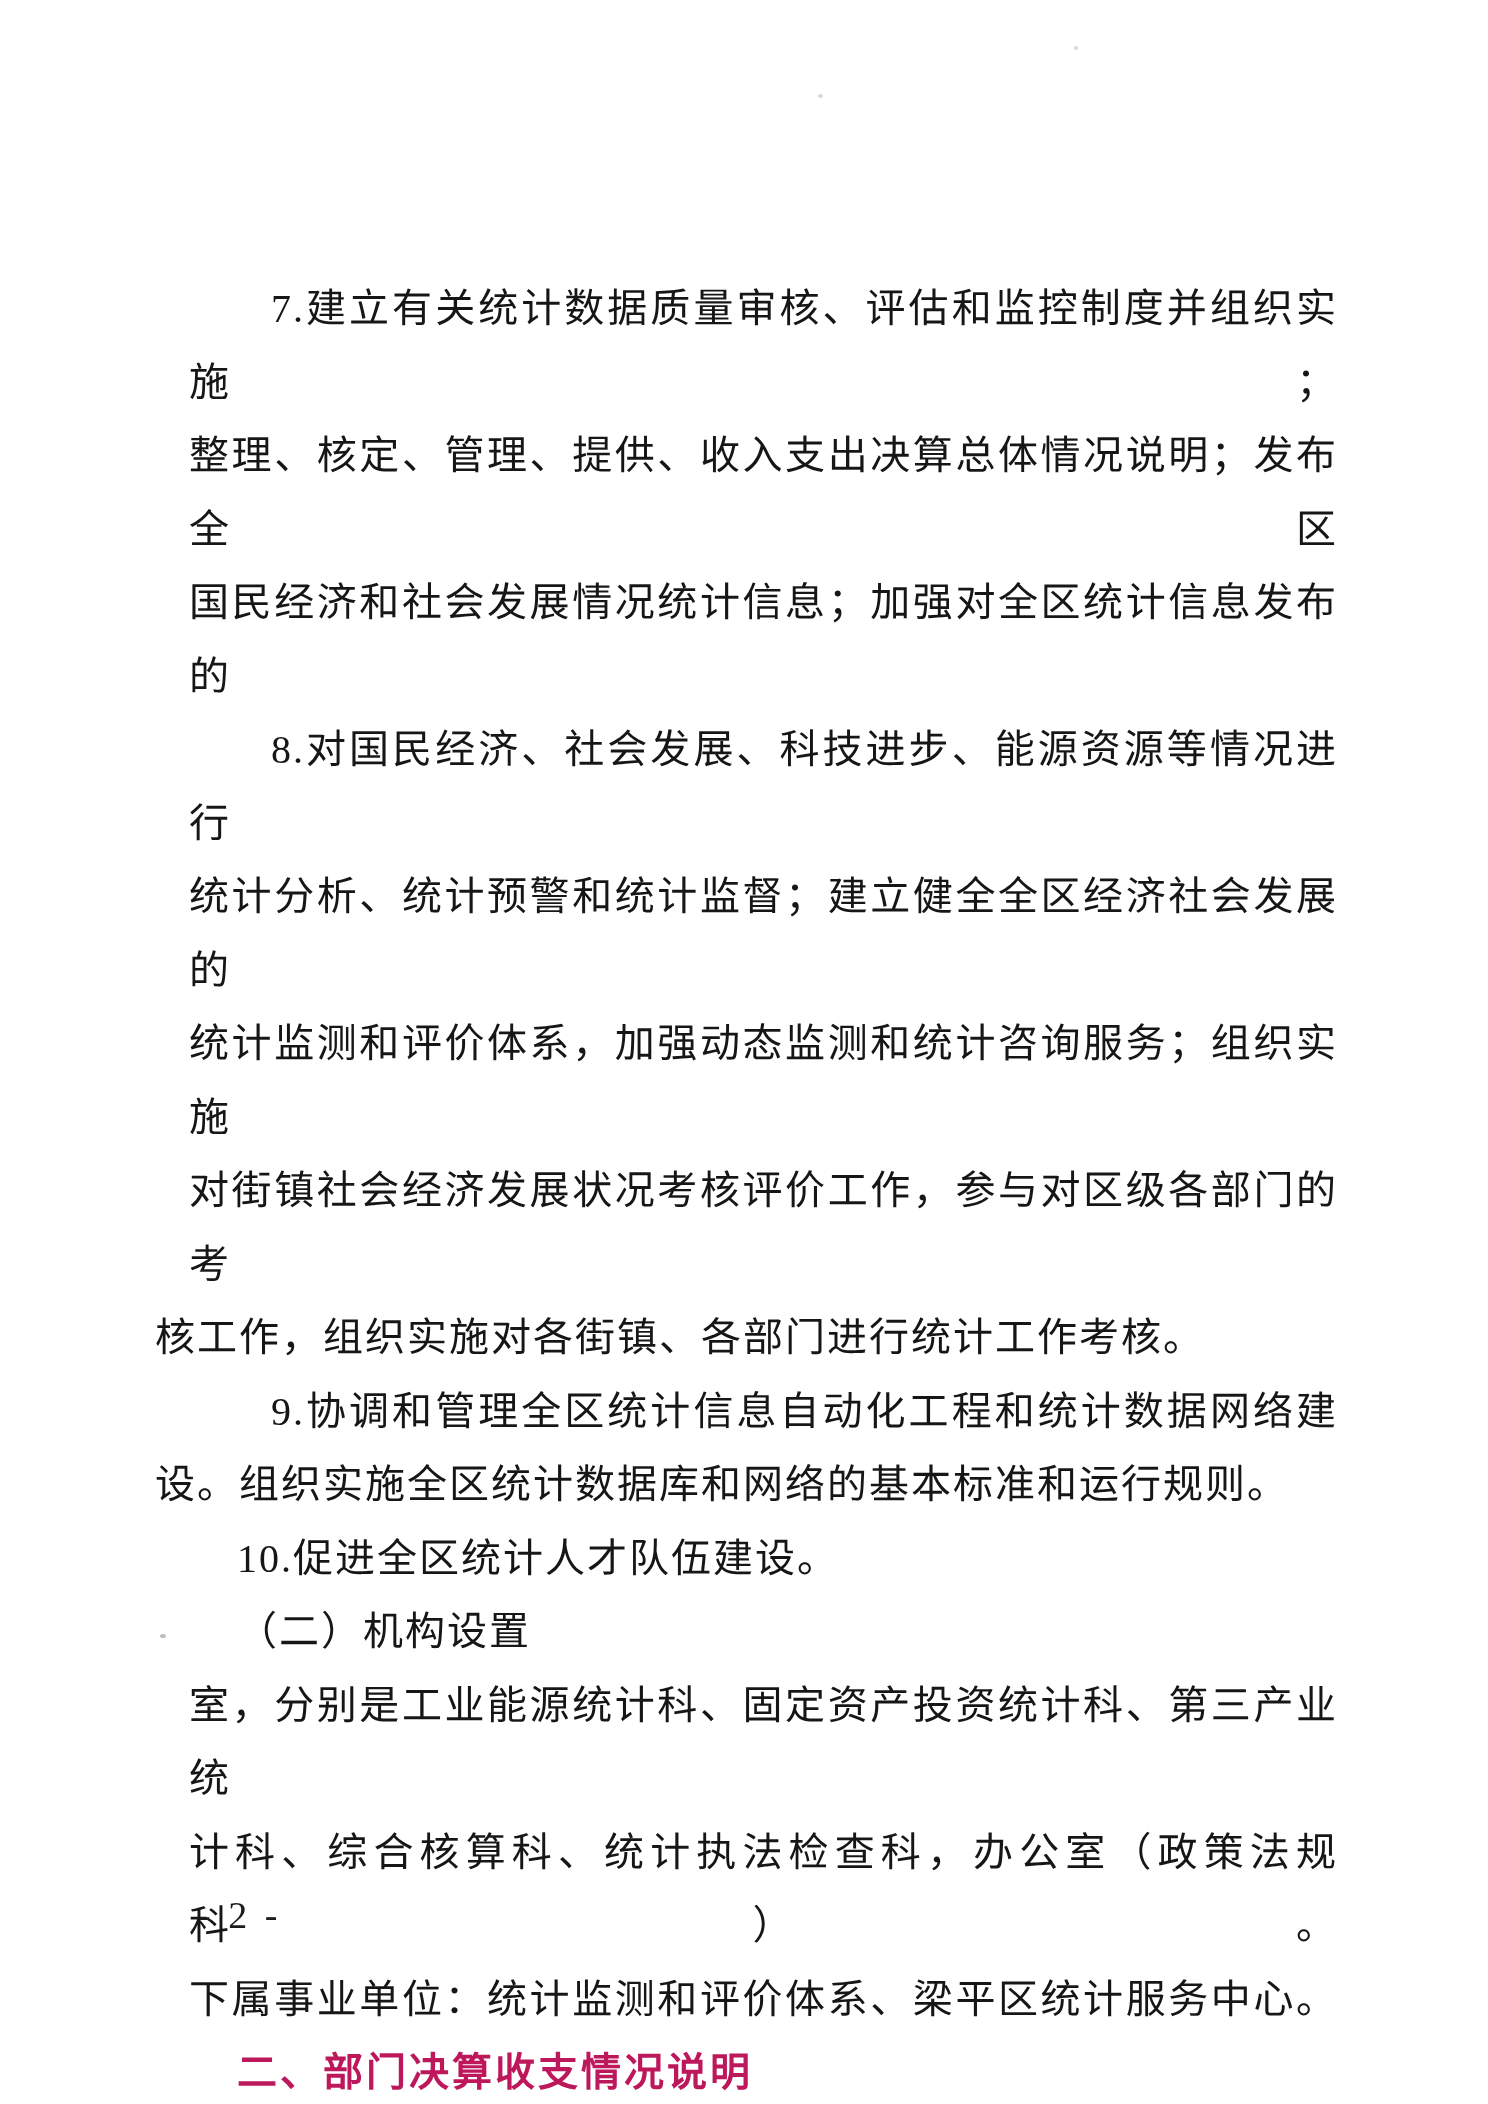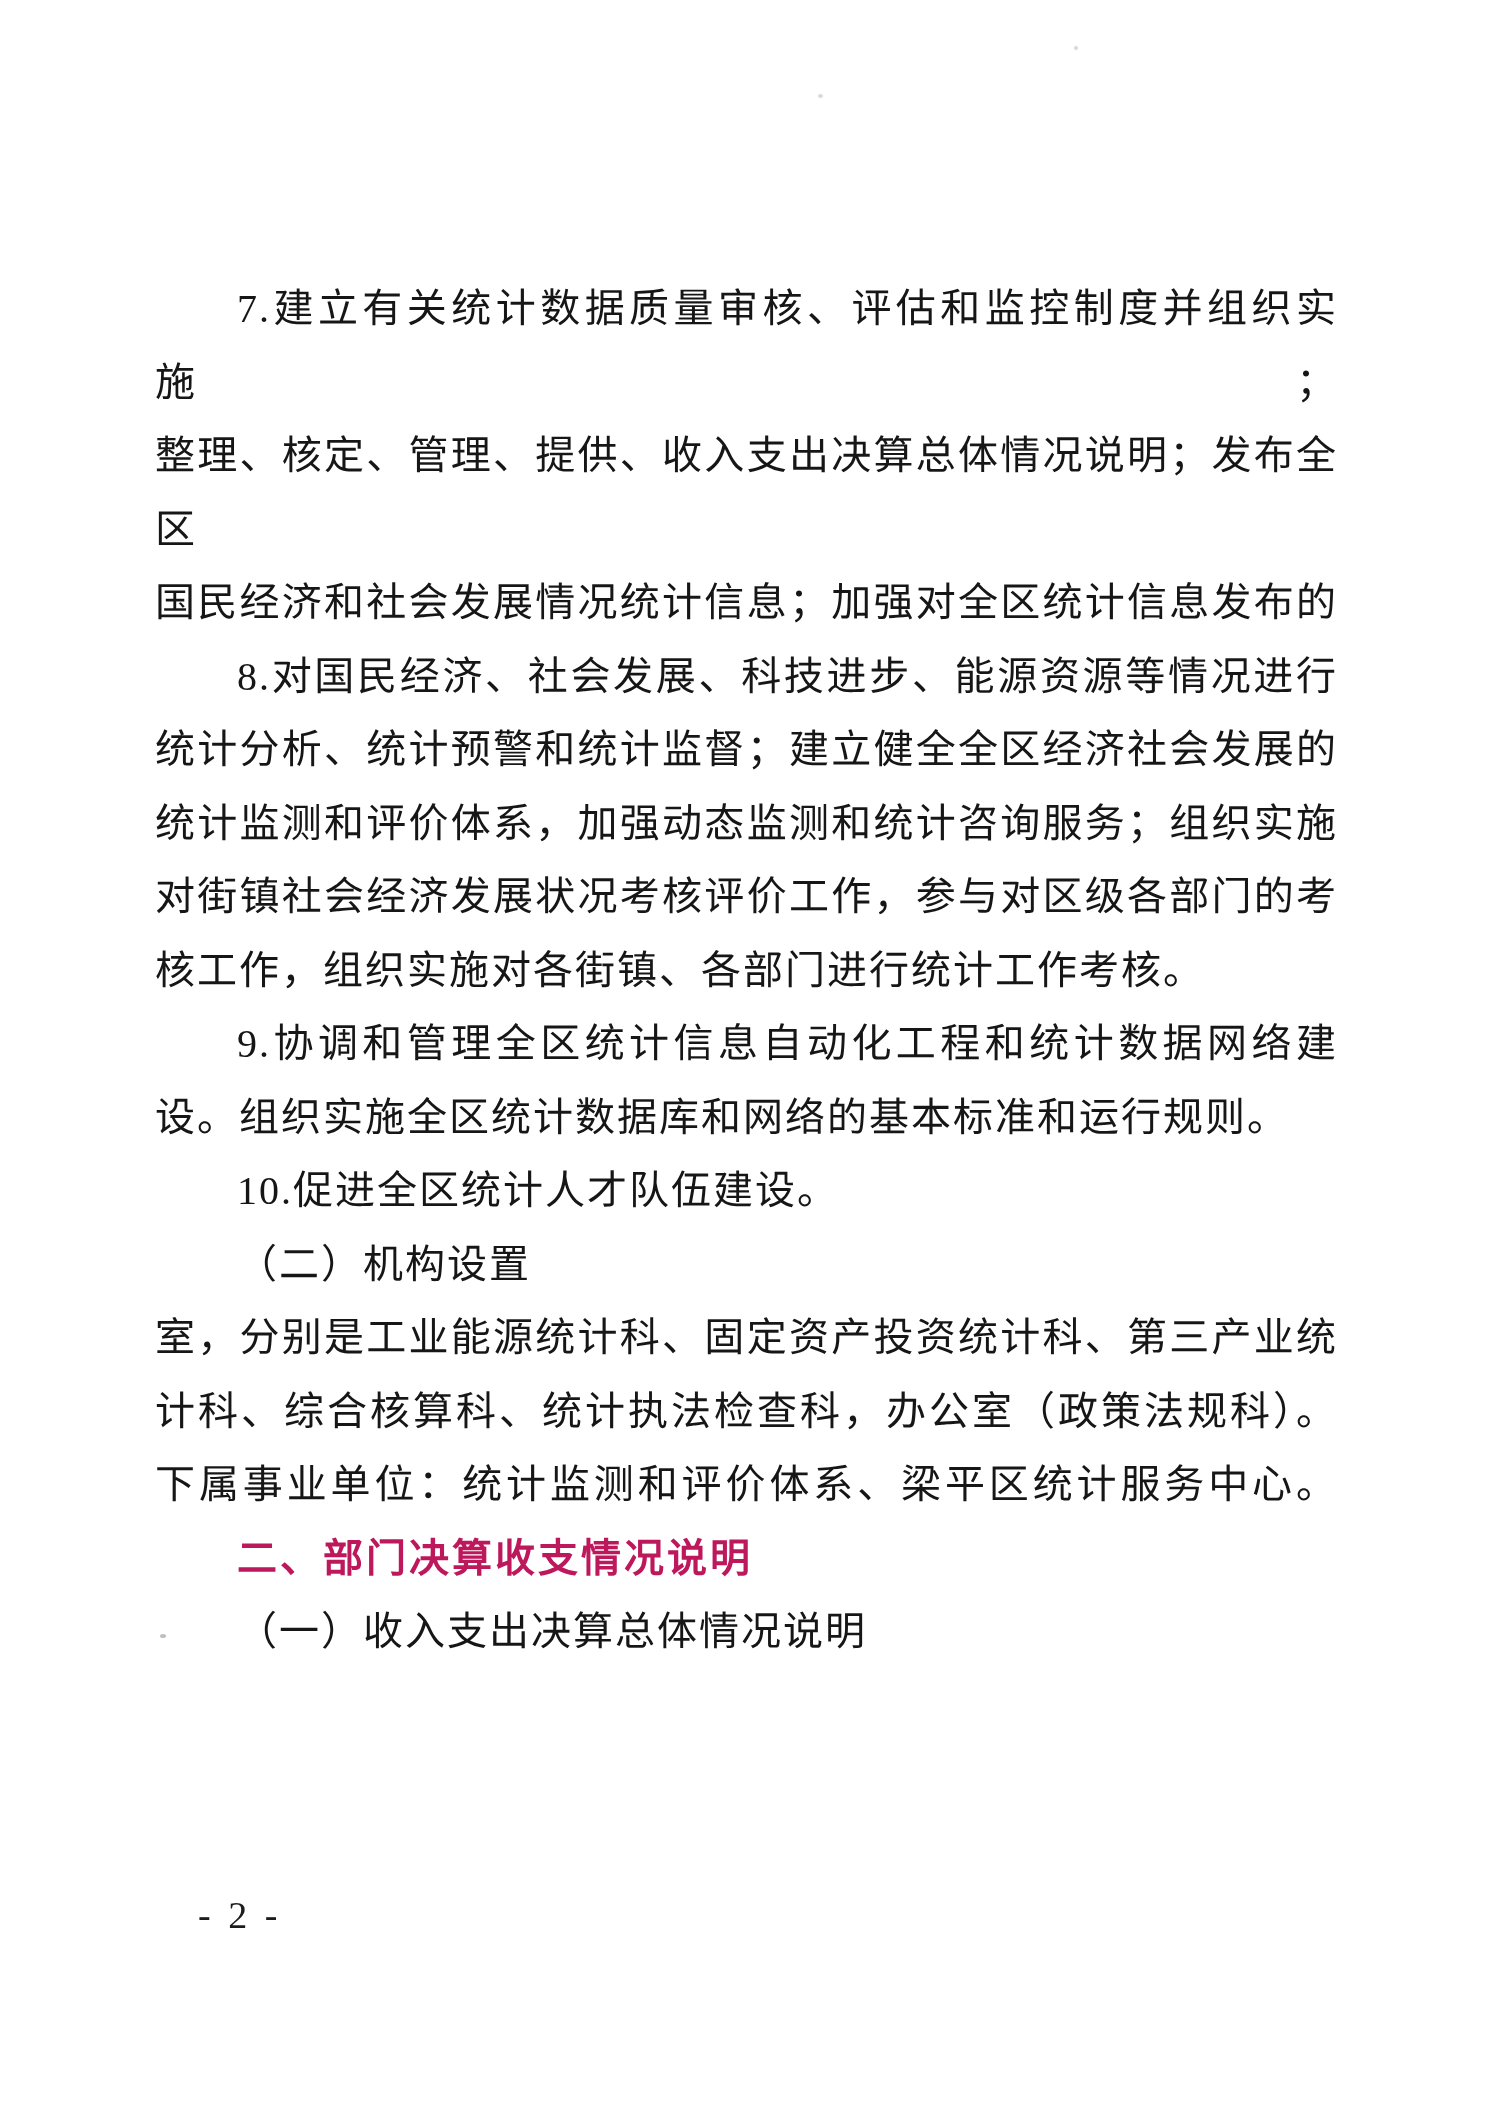--- a/index.html
+++ b/index.html
@@ -26,20 +26,21 @@
   .line {
     font-size: 40px;
     line-height: 73.5px;
     letter-spacing: 2px;
     text-align: left;
     white-space: normal;
   }
   .line.justify {
     text-align: justify;
     text-align-last: justify;
+    margin-left: 34px;
   }
   .line.indent {
     text-indent: 2.05em;
   }
   .line.bold-head {
     font-family: "Liberation Sans", "DejaVu Sans", sans-serif;
     font-weight: bold;
     letter-spacing: 3px;
     color: #be185d;
   }

